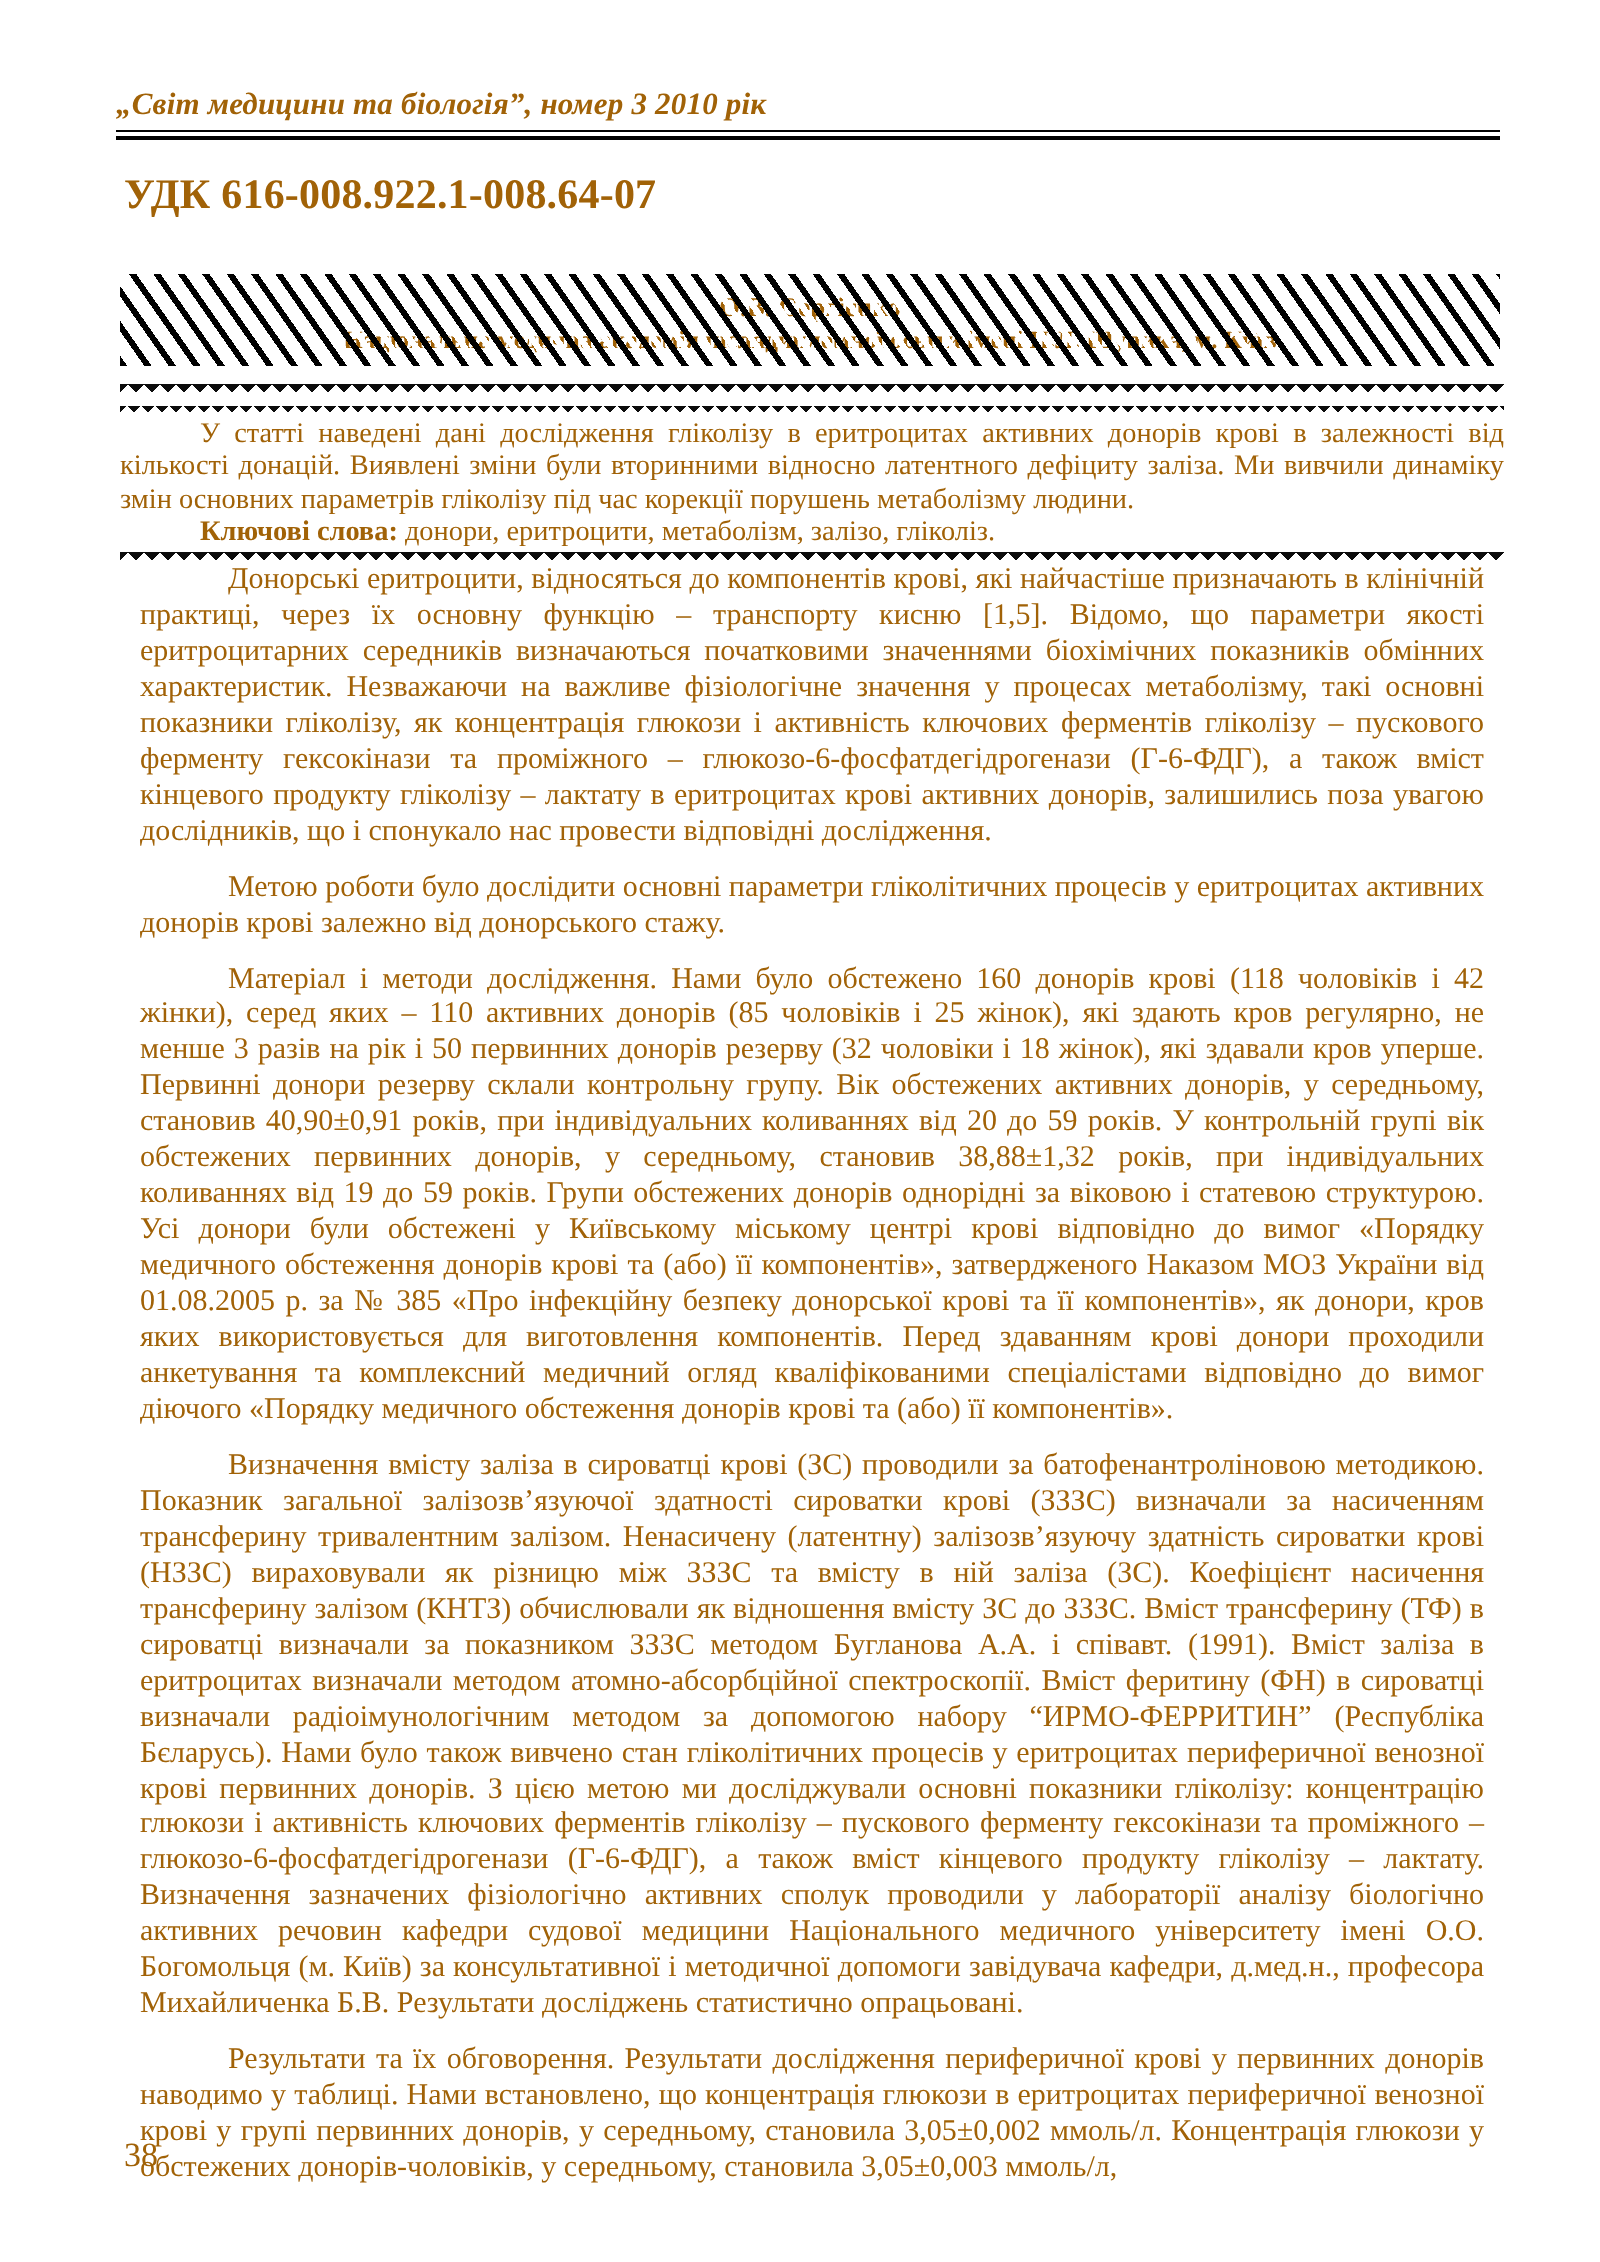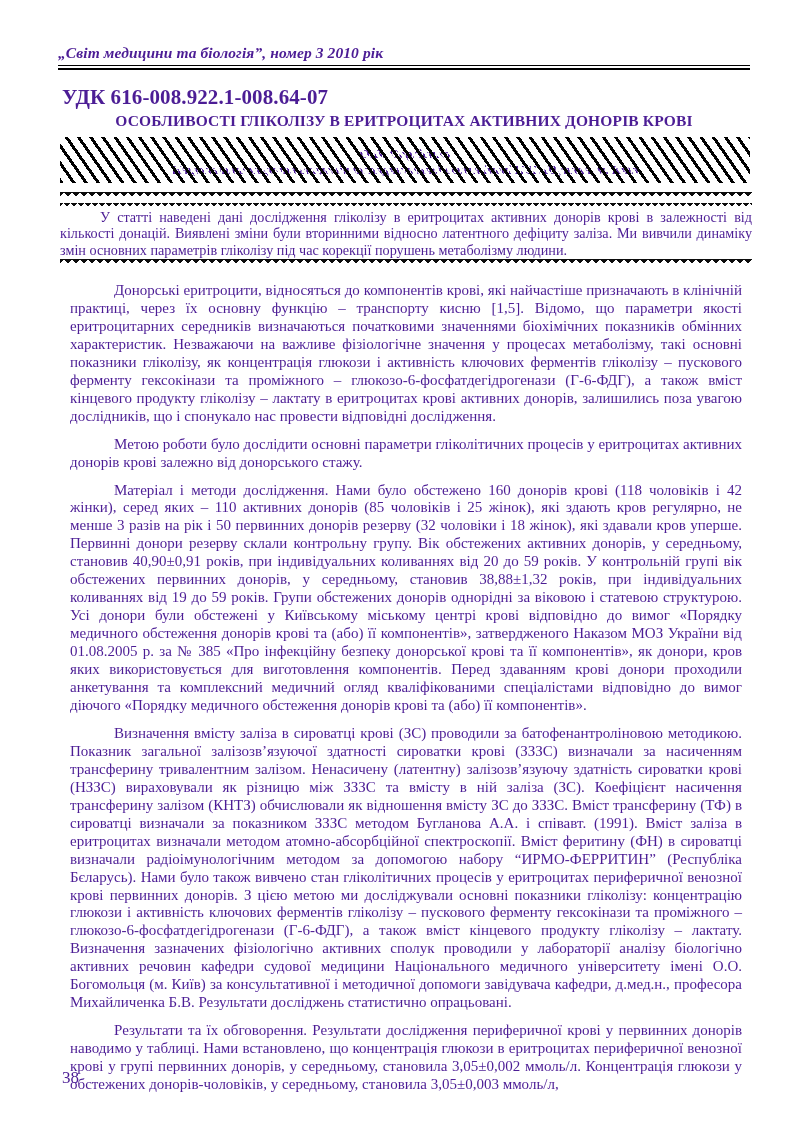--- a/index.html
+++ b/index.html
@@ -6,21 +6,21 @@
     margin: 0;
     padding: 0;
     background: #ffffff;
   }
   .page {
     position: relative;
     width: 800px;
     height: 1131px;
     background: #ffffff;
     font-family: "Liberation Serif", "DejaVu Serif", serif;
-    color: #4c1d95;
+    color: #a16207;
     overflow: hidden;
     box-sizing: border-box;
   }
 
   
   .runhead-wrap {
     position: absolute;
     left: 58px;
     top: 44px;
     width: 692px;
@@ -178,35 +178,35 @@
 
   <div class="runhead-wrap">
     <div class="runhead">„Світ медицини та біологія”, номер 3 2010 рік</div>
     <div class="rule-thin"></div>
     <div class="rule-gap"></div>
     <div class="rule-thick"></div>
   </div>
 
   <div class="udc">УДК 616-008.922.1-008.64-07</div>
 
-  <div class="title">ОСОБЛИВОСТІ ГЛІКОЛІЗУ В ЕРИТРОЦИТАХ АКТИВНИХ ДОНОРІВ КРОВІ</div>
 
   <div class="authorblock">
     <div class="abody">
       <div class="aline a1">О.В. Сергієнко</div>
       <div class="aline a2">Національна медична академія післядипломної освіти імені П.Л. Шупика, м. Київ</div>
     </div>
     <div class="hatch-overlay"></div>
   </div>
 
   <div class="abstract">
     <div class="zigzag top"></div>
     <div class="zigzag flat"></div>
     <div class="abstract-body">
       <p>У статті наведені дані дослідження гліколізу в еритроцитах активних донорів крові в залежності від кількості донацій. Виявлені зміни були вторинними відносно латентного дефіциту заліза. Ми вивчили динаміку змін основних параметрів гліколізу під час корекції порушень метаболізму людини.</p>
+      <p><span class="kw-label">Ключові слова:</span> <span>донори, еритроцити, метаболізм, залізо, гліколіз.</span></p>
     </div>
     <div class="zigzag bottom"></div>
   </div>
 
   <div class="body">
     <p>Донорські еритроцити, відносяться до компонентів крові, які найчастіше призначають в клінічній практиці, через їх основну функцію – транспорту кисню [1,5]. Відомо, що параметри якості еритроцитарних середників визначаються початковими значеннями біохімічних показників обмінних характеристик. Незважаючи на важливе фізіологічне значення у процесах метаболізму, такі основні показники гліколізу, як концентрація глюкози і активність ключових ферментів гліколізу – пускового ферменту гексокінази та проміжного – глюкозо-6-фосфатдегідрогенази (Г-6-ФДГ), а також вміст кінцевого продукту гліколізу – лактату в еритроцитах крові активних донорів, залишились поза увагою дослідників, що і спонукало нас провести відповідні дослідження.</p>
     <p><span class="lead">Метою</span><span> роботи було дослідити основні параметри гліколітичних процесів у еритроцитах активних донорів крові залежно від донорського стажу.</span></p>
     <p><span class="lead">Матеріал і методи дослідження</span><span>. Нами було обстежено 160 донорів крові (118 чоловіків і 42 жінки), серед яких – 110 активних донорів (85 чоловіків і 25 жінок), які здають кров регулярно, не менше 3 разів на рік і 50 первинних донорів резерву (32 чоловіки і 18 жінок), які здавали кров уперше. Первинні донори резерву склали контрольну групу. Вік обстежених активних донорів, у середньому, становив 40,90±0,91 років, при індивідуальних коливаннях від 20 до 59 років. У контрольній групі вік обстежених первинних донорів, у середньому, становив 38,88±1,32 років, при індивідуальних коливаннях від 19 до 59 років. Групи обстежених донорів однорідні за віковою і статевою структурою. Усі донори були обстежені у Київському міському центрі крові відповідно до вимог «Порядку медичного обстеження донорів крові та (або) її компонентів», затвердженого Наказом МОЗ України від 01.08.2005 р. за № 385 «Про інфекційну безпеку донорської крові та її компонентів», як донори, кров яких використовується для виготовлення компонентів. Перед здаванням крові донори проходили анкетування та комплексний медичний огляд кваліфікованими спеціалістами відповідно до вимог діючого «Порядку медичного обстеження донорів крові та (або) її компонентів».</span></p>
     <p>Визначення вмісту заліза в сироватці крові (ЗС) проводили за батофенантроліновою методикою. Показник загальної залізозв’язуючої здатності сироватки крові (ЗЗЗС) визначали за насиченням трансферину тривалентним залізом. Ненасичену (латентну) залізозв’язуючу здатність сироватки крові (НЗЗС) вираховували як різницю між ЗЗЗС та вмісту в ній заліза (ЗС). Коефіцієнт насичення трансферину залізом (КНТЗ) обчислювали як відношення вмісту ЗС до ЗЗЗС. Вміст трансферину (ТФ) в сироватці визначали за показником ЗЗЗС методом Бугланова А.А. і співавт. (1991). Вміст заліза в еритроцитах визначали методом атомно-абсорбційної спектроскопії. Вміст феритину (ФН) в сироватці визначали радіоімунологічним методом за допомогою набору “ИРМО-ФЕРРИТИН” (Республіка Бєларусь). Нами було також вивчено стан гліколітичних процесів у еритроцитах периферичної венозної крові первинних донорів. З цією метою ми досліджували основні показники гліколізу: концентрацію глюкози і активність ключових ферментів гліколізу – пускового ферменту гексокінази та проміжного – глюкозо-6-фосфатдегідрогенази (Г-6-ФДГ), а також вміст кінцевого продукту гліколізу – лактату. Визначення зазначених фізіологічно активних сполук проводили у лабораторії аналізу біологічно активних речовин кафедри судової медицини Національного медичного університету імені О.О. Богомольця (м. Київ) за консультативної і методичної допомоги завідувача кафедри, д.мед.н., професора Михайличенка Б.В. Результати досліджень статистично опрацьовані.</p>
     <p><span class="lead">Результати та їх обговорення</span><span>. Результати дослідження периферичної крові у первинних донорів наводимо у таблиці. Нами встановлено, що концентрація глюкози в еритроцитах периферичної венозної крові у групі первинних донорів, у середньому, становила 3,05±0,002 ммоль/л. Концентрація глюкози у обстежених донорів-чоловіків, у середньому, становила 3,05±0,003 ммоль/л,</span></p>

